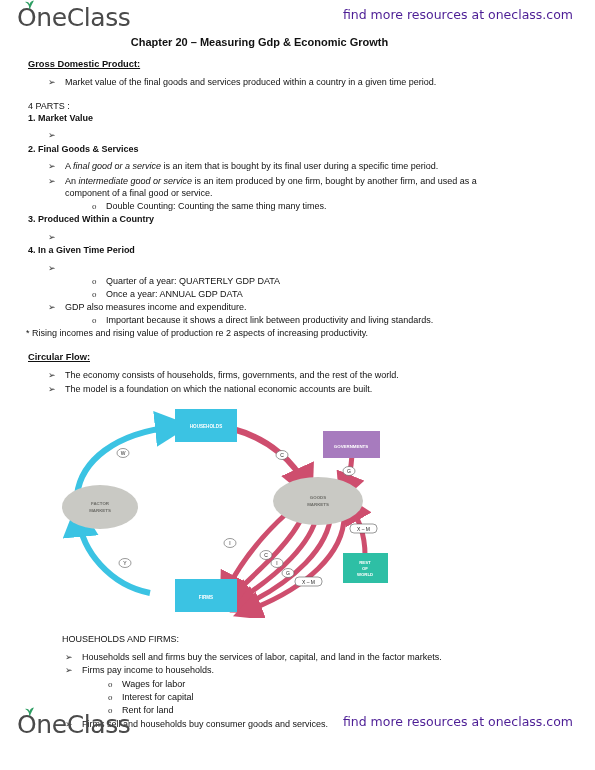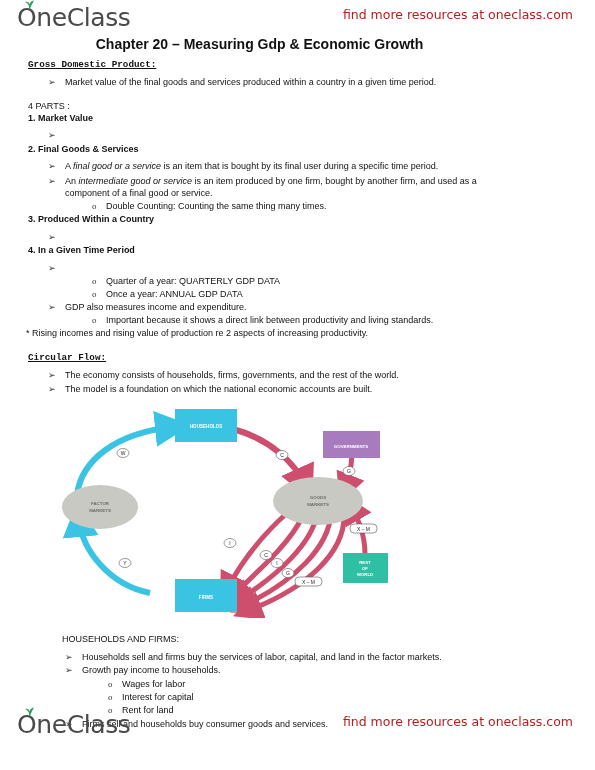--- a/index.html
+++ b/index.html
@@ -24,34 +24,34 @@
     font-size:25px; letter-spacing:-0.4px;
     color:#4a4a4a; font-weight:400;
     white-space:nowrap;
   }
   .logo .sprout {
     position:absolute; left:7px; top:-3px;
     width:11px; height:9px;
   }
   .promo {
     position:absolute; right:22px; top:4px;
-    font-size:12.5px; color:#b91c1c; white-space:nowrap;
+    font-size:12.5px; color:#4c1d95; white-space:nowrap;
     font-family:"DejaVu Sans", sans-serif;
   }
 
   
   .doc { position:absolute; left:0; top:0; width:595px; }
   .chapter {
     position:absolute; top:36px; left:0; width:519px;
     text-align:center;
-    font-size:14px; font-weight:bold; color:#111;
+    font-size:11px; font-weight:bold; color:#111;
   }
 
   .txt { position:absolute; font-size:9px; line-height:11px; color:#111; }
-  .h-under { font-weight:bold; text-decoration:underline; font-size:9.3px;font-family:Liberation Mono, monospace; }
+  .h-under { font-weight:bold; text-decoration:underline; font-size:9.3px; }
   .bold { font-weight:bold; }
   .ital { font-style:italic; }
 
   .li { position:absolute; font-size:9px; line-height:11.5px; color:#111; }
   .li .bullet {
     position:absolute; left:-17px; top:0px;
     font-size:9px; color:#333;
   }
   .li .obullet {
     position:absolute; left:-14px; top:0px;
@@ -160,21 +160,21 @@
     </div>
 
     <div class="txt" style="left:62px; top:634px;">HOUSEHOLDS AND FIRMS:</div>
 
     <div class="li" style="left:82px; top:652px; width:505px;">
       <span class="bullet">➢</span>
       <span>Households sell and firms buy the services of labor, capital, and land in the factor markets.</span>
     </div>
     <div class="li" style="left:82px; top:665px; width:505px;">
       <span class="bullet">➢</span>
-      <span>Growth pay income to households.</span>
+      <span>Firms pay income to households.</span>
     </div>
     <div class="li" style="left:122px; top:679px; width:460px;">
       <span class="obullet">o</span>
       <span>Wages for labor</span>
     </div>
     <div class="li" style="left:122px; top:692px; width:460px;">
       <span class="obullet">o</span>
       <span>Interest for capital</span>
     </div>
     <div class="li" style="left:122px; top:705px; width:460px;">

